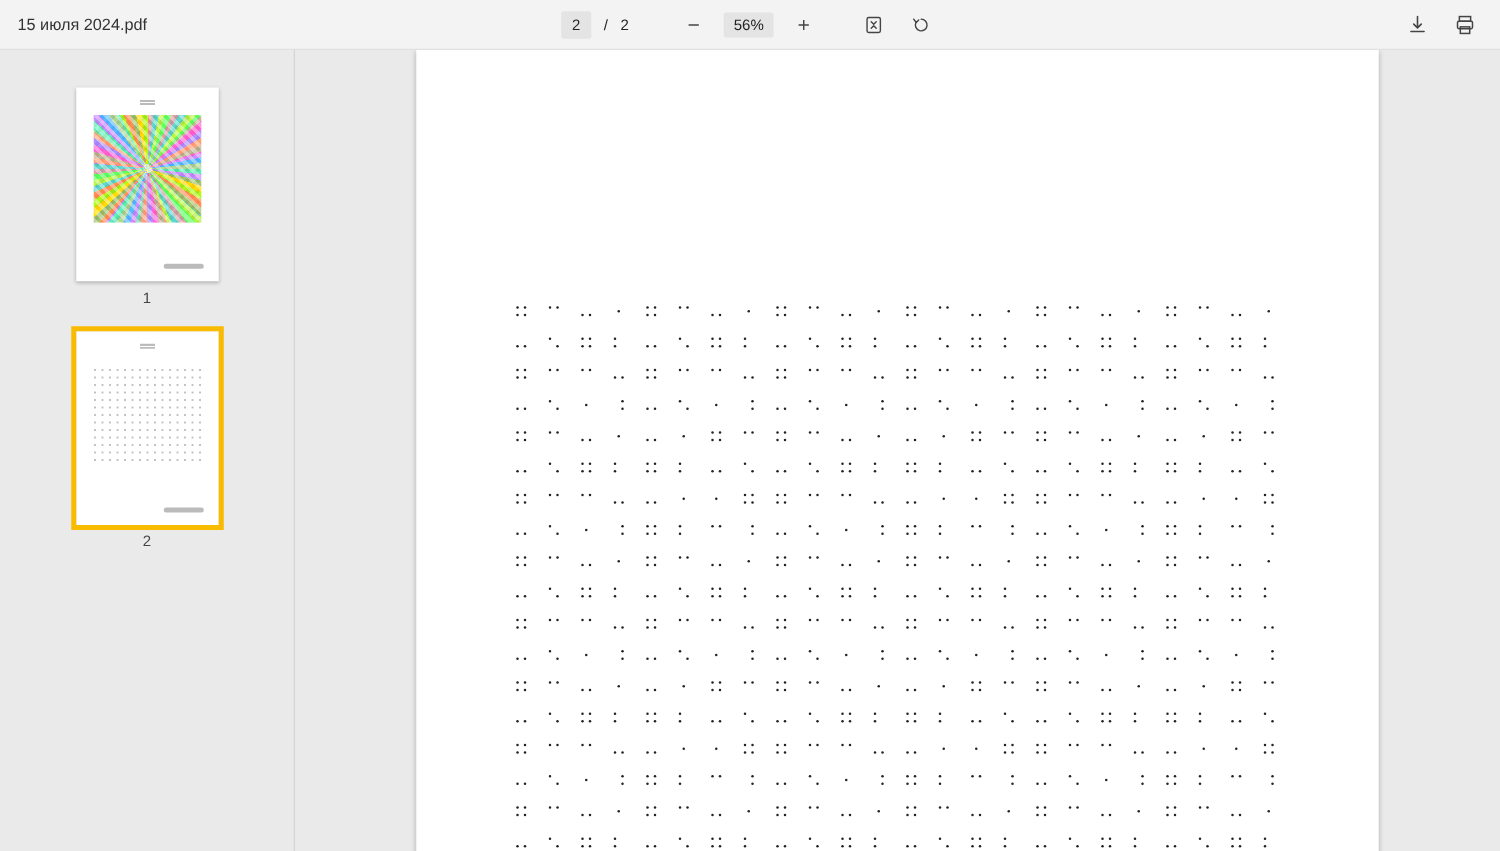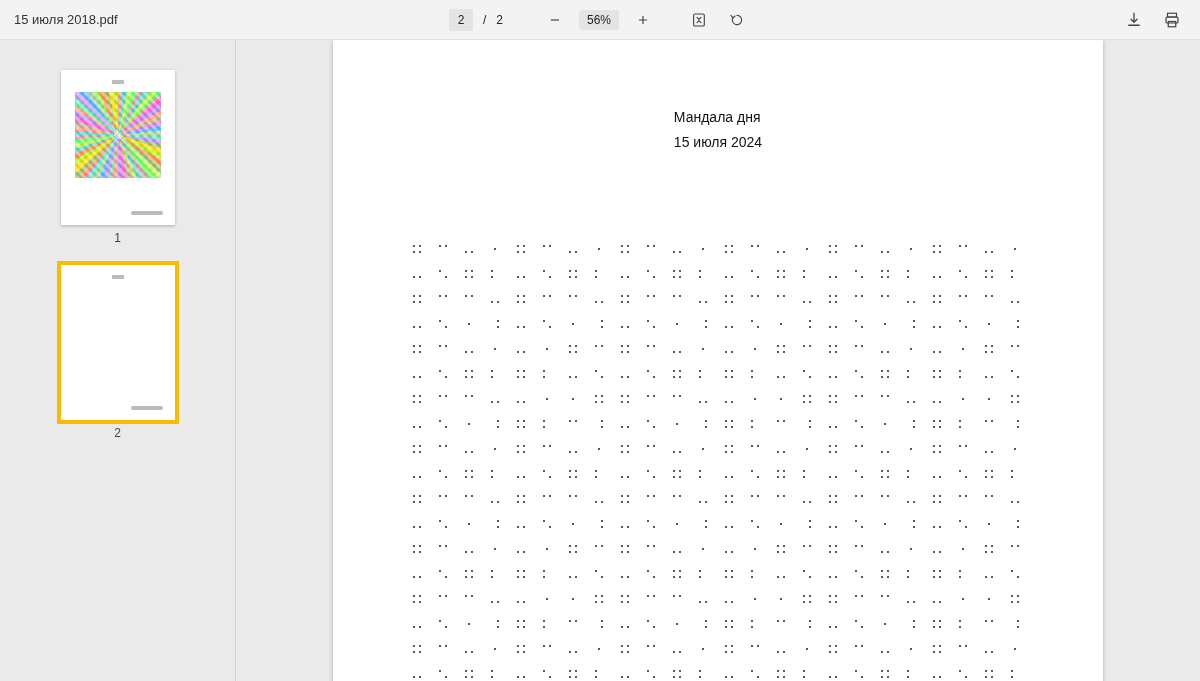--- a/index.html
+++ b/index.html
@@ -191,21 +191,21 @@
   
   svg { display: block; }
 </style>
 </head>
 <body>
 
 <div class="app">
 
   <div class="toolbar">
     <div class="toolbar-left">
-      <span class="filename">15 июля 2018.pdf</span>
+      <span class="filename">15 июля 2024.pdf</span>
     </div>
 
     <div class="toolbar-center">
       <span class="page-current">2</span>
       <span class="page-sep">/</span>
       <span class="page-total">2</span>
 
       <span style="width:18px"></span>
 
       <div class="tb-btn">
@@ -271,24 +271,20 @@
           <div class="t2-dots"></div>
           <div class="t2-footer-bar"></div>
         </div>
         <span class="thumb-label">2</span>
       </div>
 
     </div>
 
     <div class="viewer">
       <div class="page">
-        <div class="title-block">
-          <span class="line1">Мандала дня</span>
-          <span class="line2">15 июля 2024</span>
-        </div>
         <div class="dotgrid" id="dotgrid">
             <div class="dot" style="left: 0px; top: 0px;"></div>
             <div class="dot" style="left: 6px; top: 0px;"></div>
             <div class="dot" style="left: 0px; top: 6px;"></div>
             <div class="dot" style="left: 6px; top: 6px;"></div>
             <div class="dot" style="left: 26px; top: 0px;"></div>
             <div class="dot" style="left: 32px; top: 0px;"></div>
             <div class="dot" style="left: 52px; top: 6px;"></div>
             <div class="dot" style="left: 58px; top: 6px;"></div>
             <div class="dot" style="left: 81px; top: 3px;"></div>

